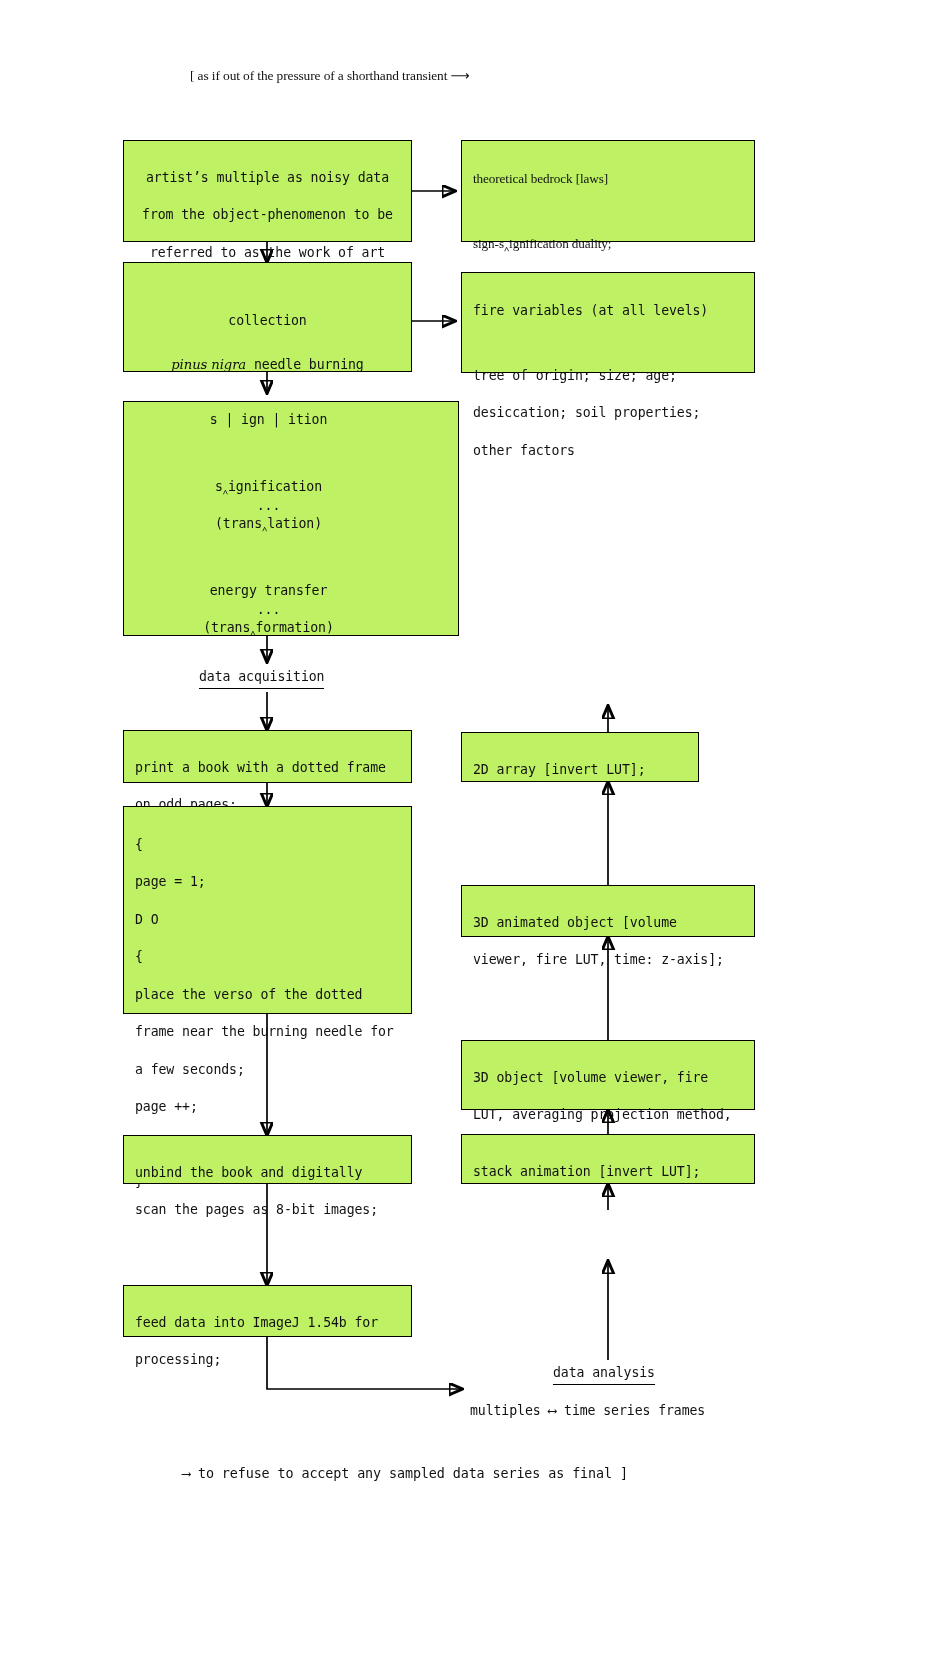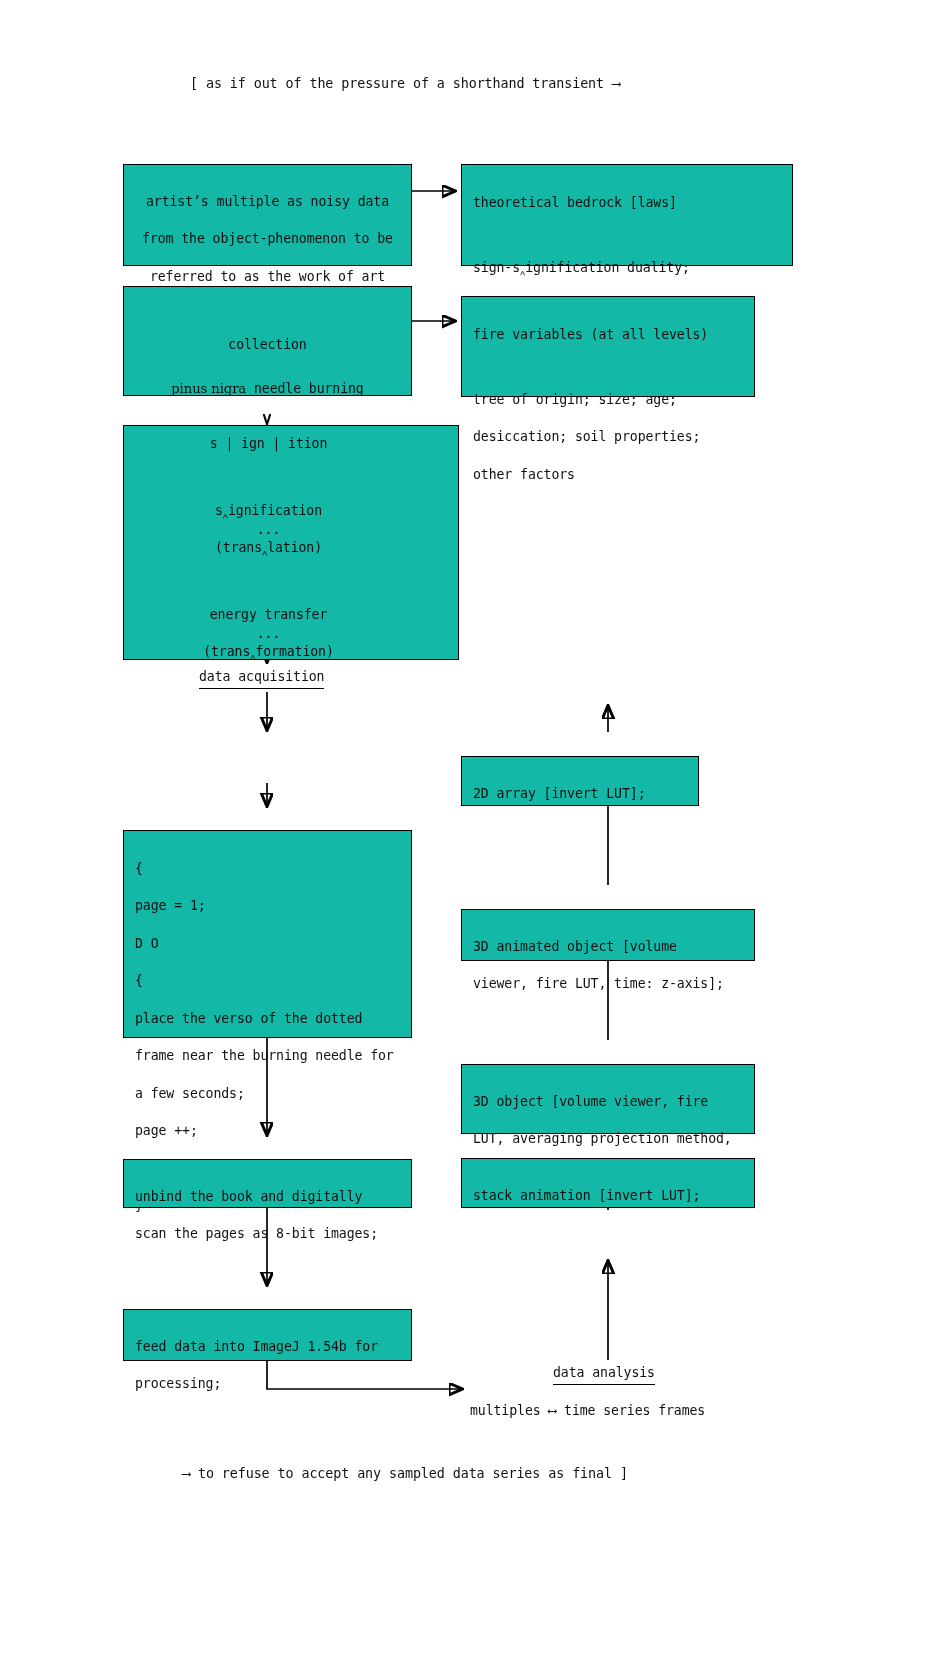--- a/index.html
+++ b/index.html
@@ -20,32 +20,31 @@
     left: 0; top: 0;
     width: 926px;
     height: 1658px;
   }
 
   
   .box {
     position: absolute;
     box-sizing: border-box;
     border: 1.6px solid #000;
-    background: #14b8a6;
+    background: #bef264;
     font-size: 13.2px;
     line-height: 1.42;
     padding: 9px 11px;
     white-space: pre-line;
     letter-spacing: -0.1px;
-    margin-top: 24px;
   }
   .box.center { text-align: center; }
   .box .ln { display: block; }
   .box .gap { display: block; height: 9px; }
-  .ital { font-family: "DejaVu Serif", "Liberation Serif", serif; }
+  .ital { font-style: italic; font-family: "DejaVu Serif", "Liberation Serif", serif; }
 
   
   .ftext {
     position: absolute;
     font-size: 13.2px;
     line-height: 1.4;
     white-space: pre;
     letter-spacing: -0.1px;
   }
   .ftext.ul {
@@ -72,21 +71,21 @@
     stroke-width: 1.7;
     fill: none;
   }
   .thin { stroke-width: 1.2 !important; }
 </style>
 </head>
 <body>
 
 <div class="canvas">
 
-  <div class="header-text" style="left:190px; top:76px;">[ as if out of the pressure of a shorthand transient ⟶</div>
+  <div class="header-text" style="left:190px; top:68px;font-family:Liberation Serif, serif;">[ as if out of the pressure of a shorthand transient ⟶</div>
 
   <svg class="wires" viewBox="0 0 926 1658">
     <defs>
       <marker id="ah" markerWidth="9" markerHeight="9" refX="7.6" refY="3.4" orient="auto" markerUnits="strokeWidth">
         <path d="M0,0 L8,3.4 L0,6.8 z" fill="#000" stroke="none"></path>
       </marker>
       <marker id="ahs" markerWidth="10" markerHeight="10" refX="8.4" refY="3.2" orient="auto" markerUnits="strokeWidth">
         <path d="M0,0.4 L8.6,3.2 L0,6.0" fill="none" stroke="#000" stroke-width="0.9"></path>
       </marker>
     </defs>
@@ -144,20 +143,24 @@
     <div class="ftext" style="left:0; top:76px; width:289px; text-align:center; white-space:normal;">s‸ignification</div>
     <div class="ftext" style="left:0; top:95px; width:289px; text-align:center; white-space:normal;">...</div>
     <div class="ftext" style="left:0; top:113px; width:289px; text-align:center; white-space:normal;">(trans‸lation)</div>
     <div class="ftext" style="left:0; top:180px; width:289px; text-align:center; white-space:normal;">energy transfer</div>
     <div class="ftext" style="left:0; top:199px; width:289px; text-align:center; white-space:normal;">...</div>
     <div class="ftext" style="left:0; top:217px; width:289px; text-align:center; white-space:normal;">(trans‸formation)</div>
   </div>
 
   <div class="ftext ul" style="left:199px; top:668px;">data acquisition</div>
 
+  <div class="box" style="left:123px; top:730px; width:289px; height:53px;">
+    <span class="ln">print a book with a dotted frame</span>
+    <span class="ln">on odd pages;</span>
+  </div>
 
   <div class="box" style="left:123px; top:806px; width:289px; height:208px; padding-top:10px;">
     <span class="ln">{</span>
     <span class="ln">page = 1;</span>
     <span class="ln">D O</span>
     <span class="ln">{</span>
     <span class="ln">place the verso of the dotted</span>
     <span class="ln">frame near the burning needle for</span>
     <span class="ln">a few seconds;</span>
     <span class="ln">page ++;</span>
@@ -168,21 +171,21 @@
   <div class="box" style="left:123px; top:1135px; width:289px; height:49px;">
     <span class="ln">unbind the book and digitally</span>
     <span class="ln">scan the pages as 8-bit images;</span>
   </div>
 
   <div class="box" style="left:123px; top:1285px; width:289px; height:52px;">
     <span class="ln">feed data into ImageJ 1.54b for</span>
     <span class="ln">processing;</span>
   </div>
 
-  <div class="box" style="left:461px; top:140px; width:332px; height:102px; padding-top:10px;">
+  <div class="box" style="left:461px; top:140px; width:294px; height:102px; padding-top:10px;font-family:Liberation Serif, serif;">
     <span class="ln">theoretical bedrock [laws]</span>
     <span class="gap"></span>
     <span class="ln">sign-s‸ignification duality;</span>
     <span class="ln">Saint Augustine’s concept of</span>
     <span class="ln">time; Feynman’s lecture on energy</span>
   </div>
 
   <div class="box" style="left:461px; top:272px; width:294px; height:101px; padding-top:10px;">
     <span class="ln">fire variables (at all levels)</span>
     <span class="gap"></span>

